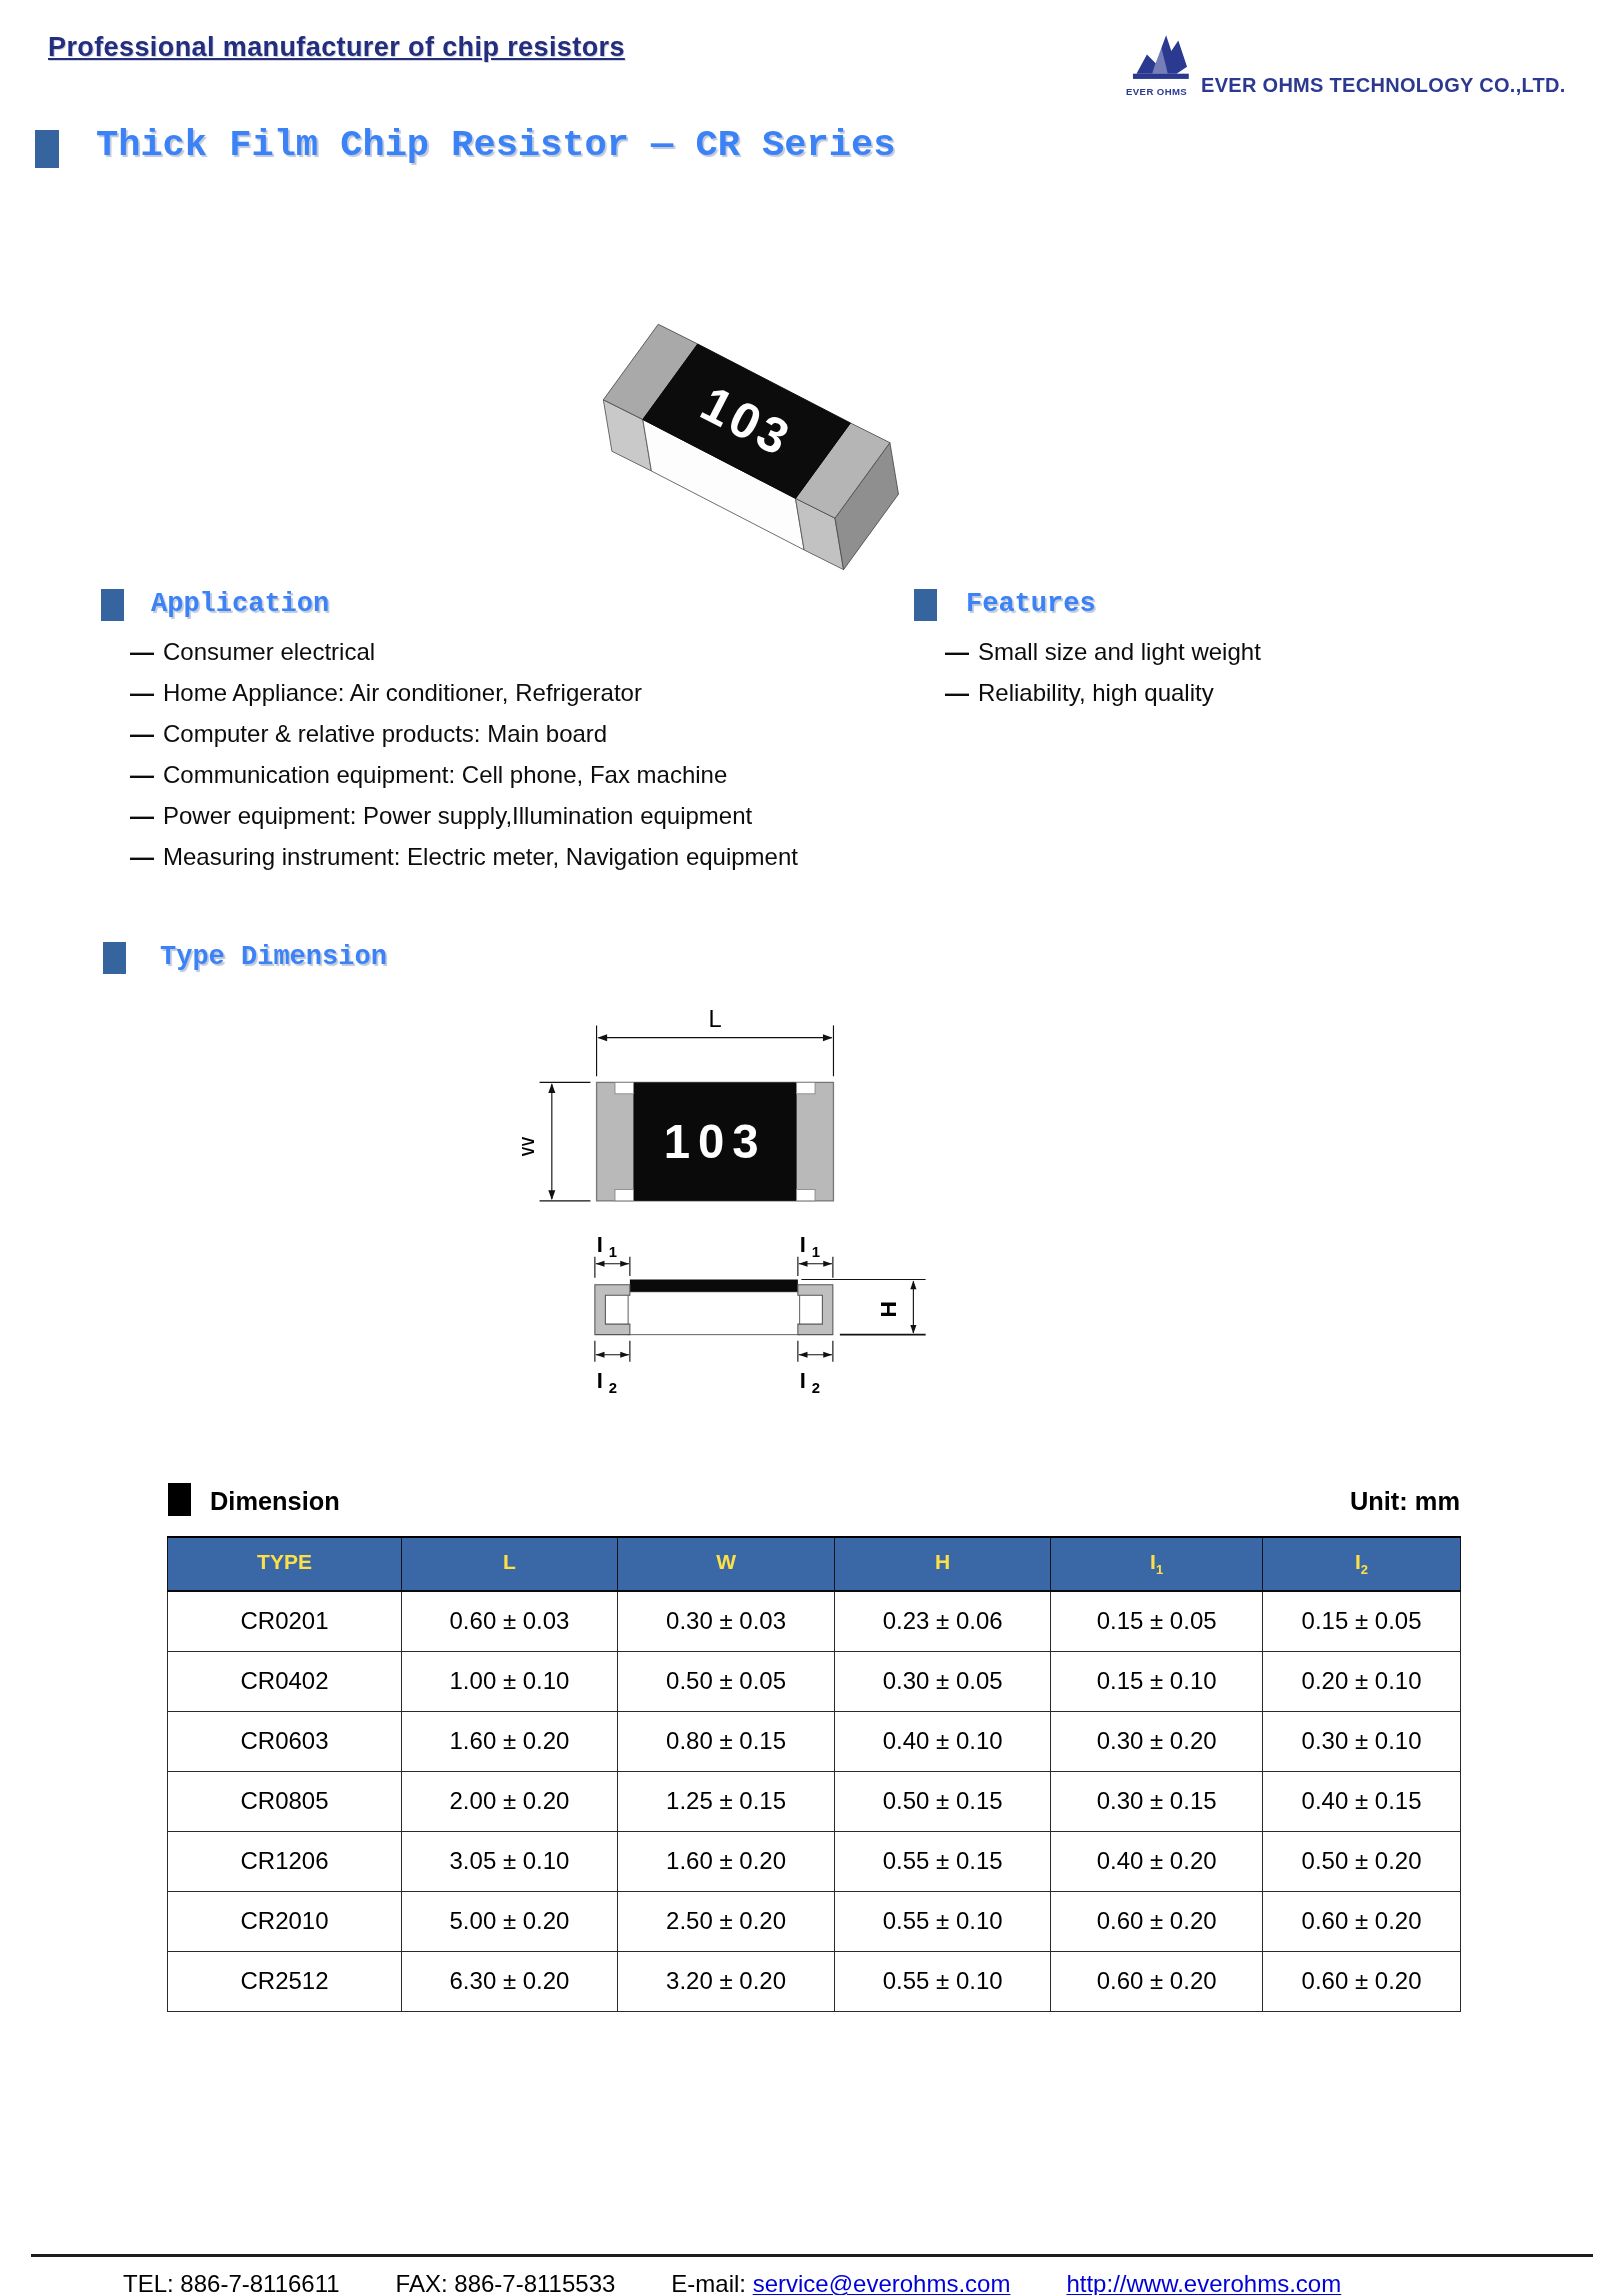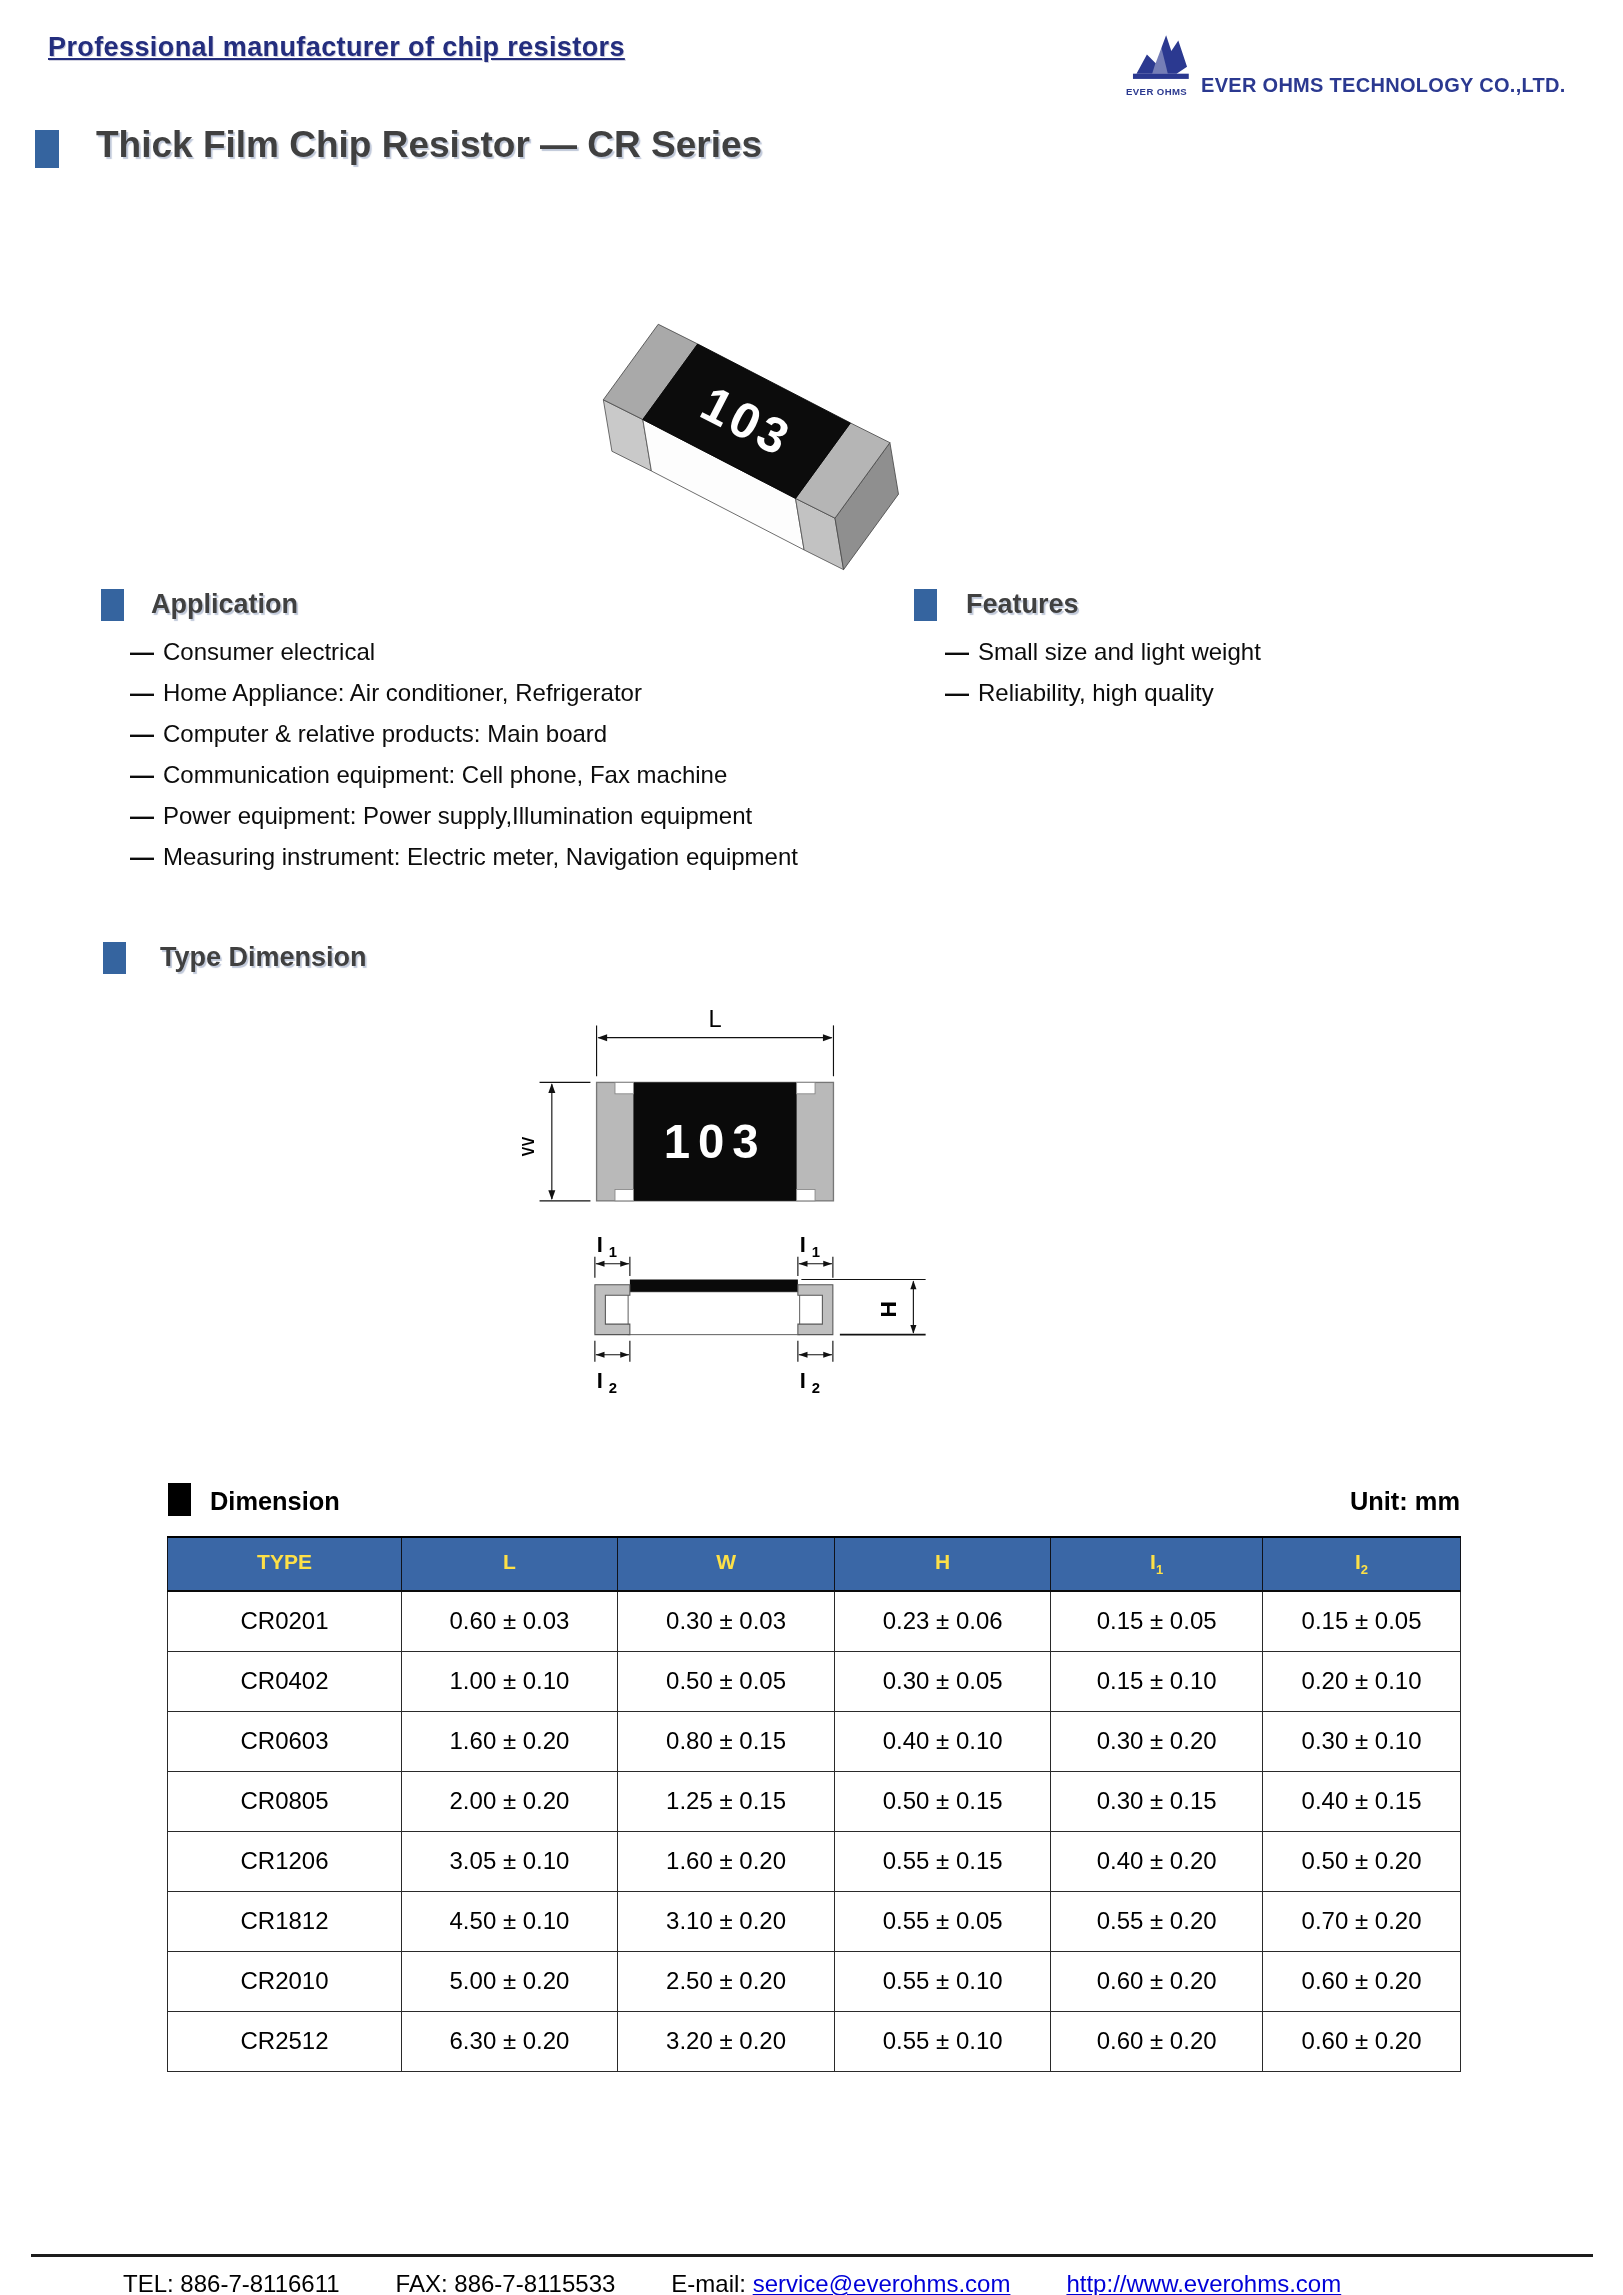--- a/index.html
+++ b/index.html
@@ -17,22 +17,23 @@
     text-decoration:underline;
   }
   .logo { position:absolute; left:1126px; top:28px; display:flex; align-items:flex-end; }
   .logo-mark { width:68px; height:74px; display:flex; flex-direction:column; align-items:flex-start; }
   .logo-mark-caption { font-size:9.6px; font-weight:bold; color:#2b3990; letter-spacing:0.4px; margin-top:-1.8px; }
   .company-name { font-size:20px; font-weight:bold; color:#2b3990; margin-left:7px; margin-bottom:5.3px; letter-spacing:0.3px; }
 
   
   .sq { position:absolute; background:#35649f; }
   .heading-blue {
-    position:absolute; font-weight:bold; color:#404040;
+    position:absolute; font-weight:bold; color:#3b82f6;
     text-shadow:1.8px 1.8px 0.9px rgba(140,155,185,.55);
+    font-family:Liberation Mono, monospace;
   }
   .page-title { font-size:37px; }
   .sec-title  { font-size:27px; }
 
   
   .plist { position:absolute; font-size:24px; color:#0c0c0c; }
   .plist .row { display:flex; align-items:baseline; height:41px; }
   .plist .dash { width:33px; font-weight:bold; }
 
   
@@ -289,28 +290,20 @@
       </tr>
       <tr>
         <td>CR1206</td>
         <td>3.05 ± 0.10</td>
         <td>1.60 ± 0.20</td>
         <td>0.55 ± 0.15</td>
         <td>0.40 ± 0.20</td>
         <td>0.50 ± 0.20</td>
       </tr>
       <tr>
-        <td>CR1812</td>
-        <td>4.50 ± 0.10</td>
-        <td>3.10 ± 0.20</td>
-        <td>0.55 ± 0.05</td>
-        <td>0.55 ± 0.20</td>
-        <td>0.70 ± 0.20</td>
-      </tr>
-      <tr>
         <td>CR2010</td>
         <td>5.00 ± 0.20</td>
         <td>2.50 ± 0.20</td>
         <td>0.55 ± 0.10</td>
         <td>0.60 ± 0.20</td>
         <td>0.60 ± 0.20</td>
       </tr>
       <tr>
         <td>CR2512</td>
         <td>6.30 ± 0.20</td>

